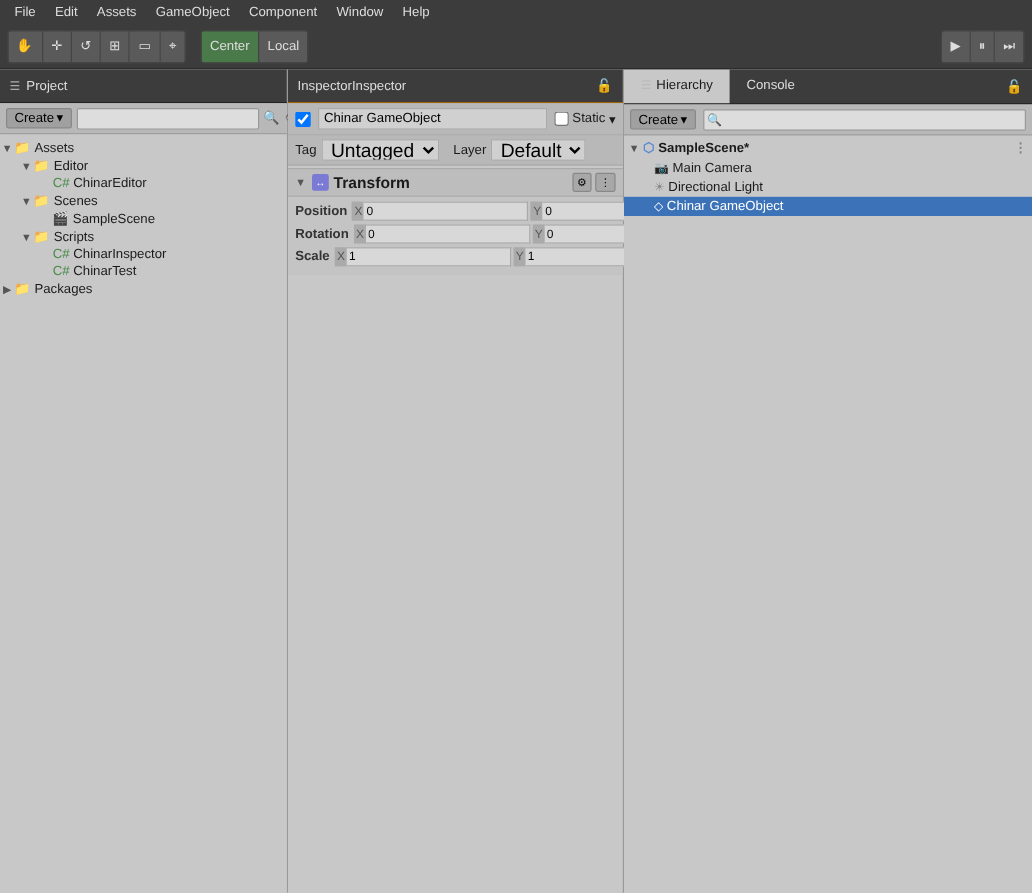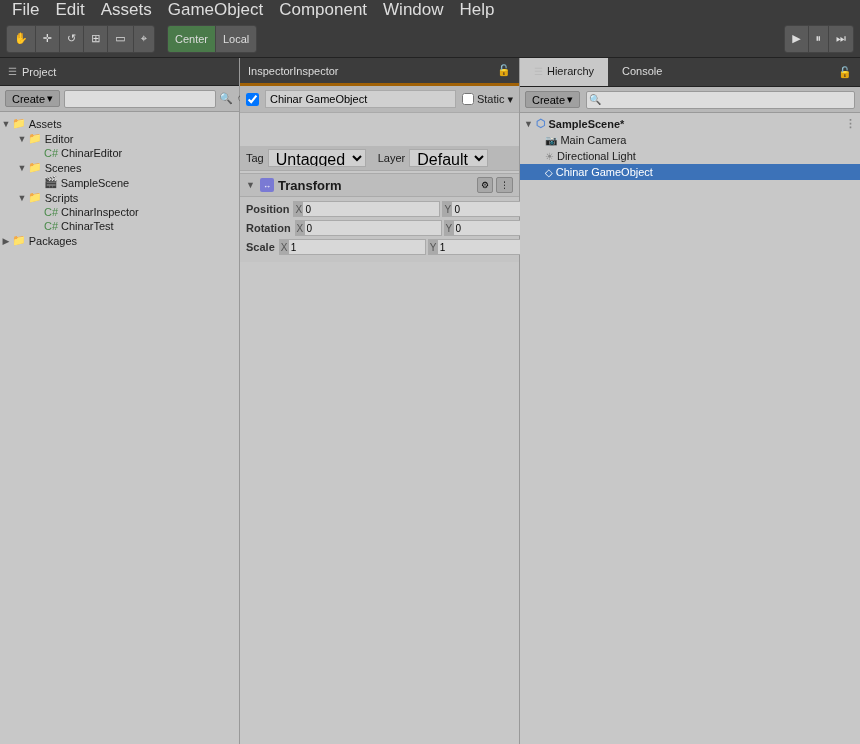--- a/index.html
+++ b/index.html
@@ -17,21 +17,21 @@
     #menu-bar {
       background: #3c3c3c;
       height: 20px;
       display: flex;
       align-items: center;
       padding: 0 4px;
       color: #ddd;
     }
     .menu-item {
       padding: 0 8px;
-      font-size: 17px;
+      font-size: 11px;
       cursor: pointer;
       color: #ddd;
     }
 
     
     #toolbar {
       background: #3c3c3c;
       height: 38px;
       display: flex;
       align-items: center;
@@ -167,21 +167,21 @@
       border-right: 1px solid #999;
       display: flex;
       flex-direction: column;
     }
     .insp-header {
       background: #3c3c3c;
       display: flex;
       align-items: center;
       padding: 0 8px;
       height: 28px;
-      border-bottom: 3px solid #a16207;
+      border-bottom: 1px solid #a16207;
     }
     .lock-btn {
       margin-left: auto;
       color: #aaa;
       font-size: 11px;
       cursor: pointer;
     }
     .insp-obj-row {
       background: #b8b8b8;
       padding: 4px 6px;
@@ -211,21 +211,20 @@
     }
     .static-checkbox { width: 12px; height: 12px; }
     .tag-layer-row {
       background: #b8b8b8;
       padding: 3px 6px;
       display: flex;
       align-items: center;
       gap: 4px;
       font-size: 11px;
       border-bottom: 1px solid #aaa;
-      margin-top: 33px;
     }
     .dropdown-select {
       background: #d0d0d0;
       border: 1px solid #aaa;
       font-size: 16px;
       padding: 0 3px;
       height: 18px;
       cursor: pointer;
     }
     .component-section {

